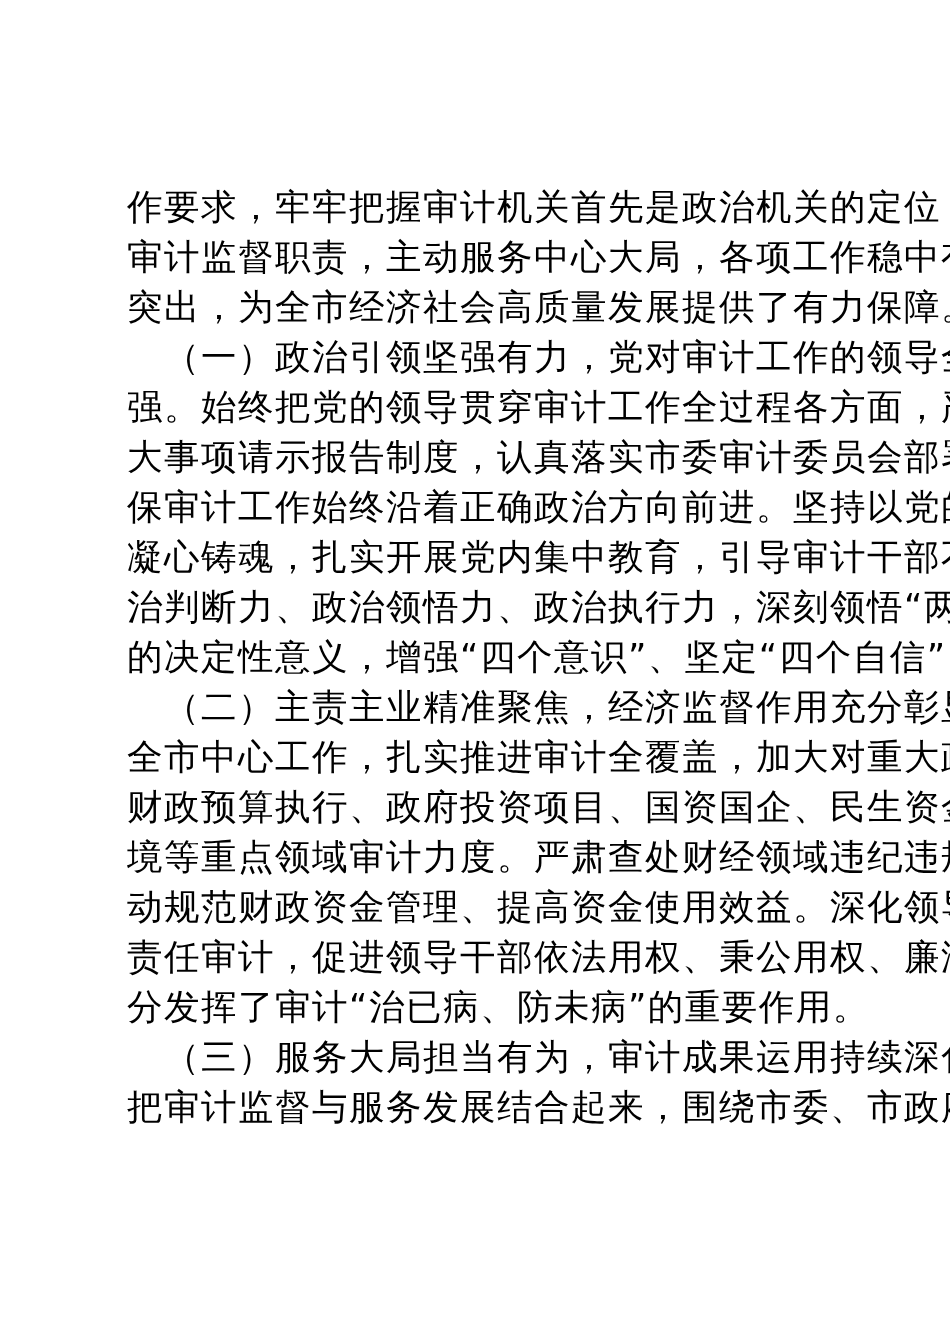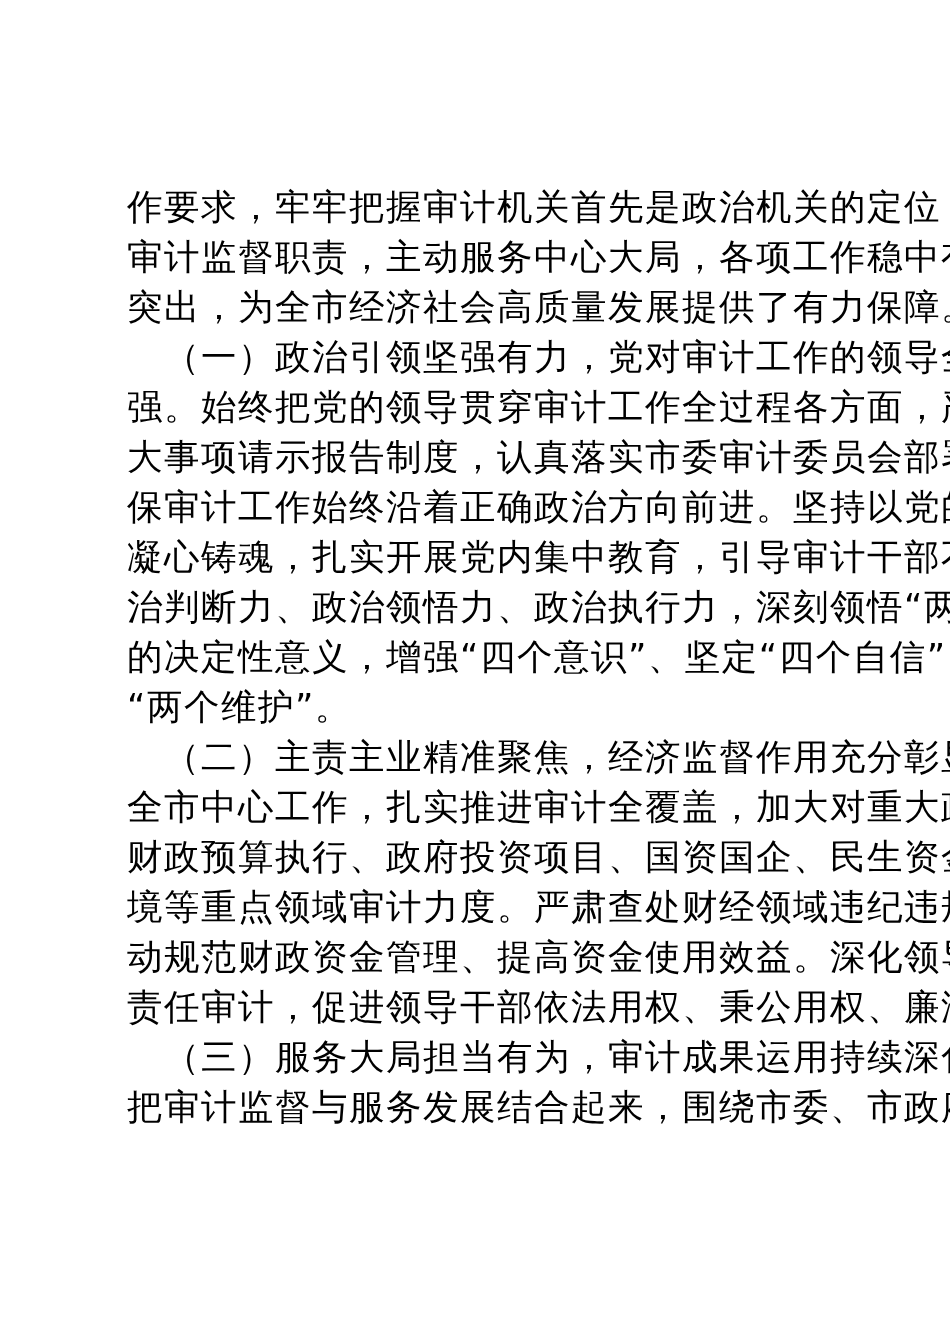--- a/index.html
+++ b/index.html
@@ -52,30 +52,30 @@
   </div>
 
   <div class="para">
     <div class="line indent">（一）政治引领坚强有力，党对审计工作的领导全面加</div>
     <div class="line">强。始终把党的领导贯穿审计工作全过程各方面，严格执行重</div>
     <div class="line">大事项请示报告制度，认真落实市委审计委员会部署要求，确</div>
     <div class="line">保审计工作始终沿着正确政治方向前进。坚持以党的创新理论</div>
     <div class="line">凝心铸魂，扎实开展党内集中教育，引导审计干部不断提高政</div>
     <div class="line">治判断力、政治领悟力、政治执行力，深刻领悟“两个确立”</div>
     <div class="line">的决定性意义，增强“四个意识”、坚定“四个自信”、做到</div>
-    <div class="line last">“两个维护”。</div>
   </div>
 
   <div class="para">
     <div class="line indent">（二）主责主业精准聚焦，经济监督作用充分彰显。紧扣</div>
     <div class="line">全市中心工作，扎实推进审计全覆盖，加大对重大政策落实、</div>
     <div class="line">财政预算执行、政府投资项目、国资国企、民生资金、资源环</div>
     <div class="line">境等重点领域审计力度。严肃查处财经领域违纪违规问题，推</div>
     <div class="line">动规范财政资金管理、提高资金使用效益。深化领导干部经济</div>
     <div class="line">责任审计，促进领导干部依法用权、秉公用权、廉洁用权，充</div>
+    <div class="line last">分发挥了审计“治已病、防未病”的重要作用。</div>
   </div>
 
   <div class="para">
     <div class="line indent">（三）服务大局担当有为，审计成果运用持续深化。坚持</div>
     <div class="line">把审计监督与服务发展结合起来，围绕市委、市政府关心的重</div>
   </div>
 
 </div>
 
 </body></html>

